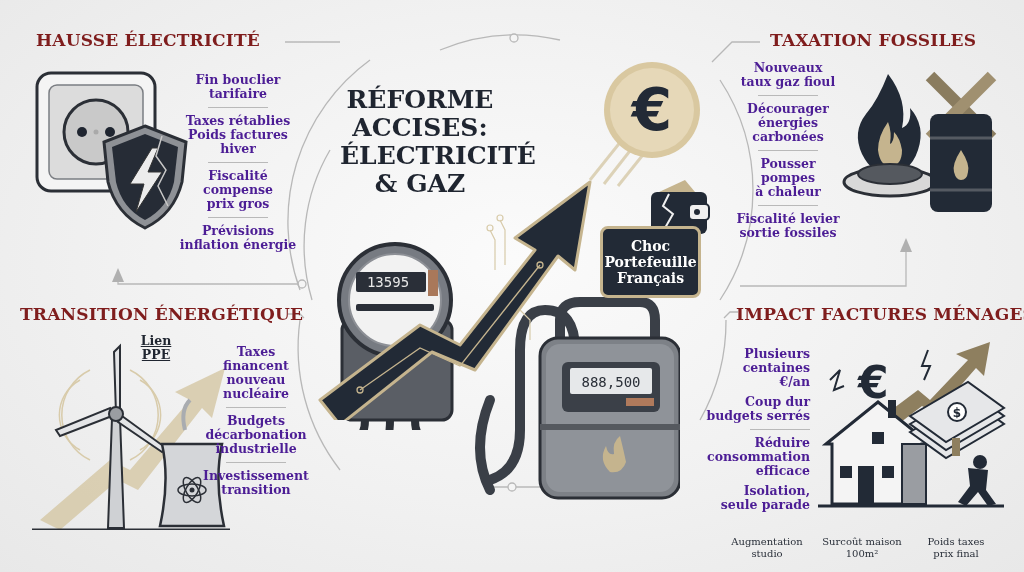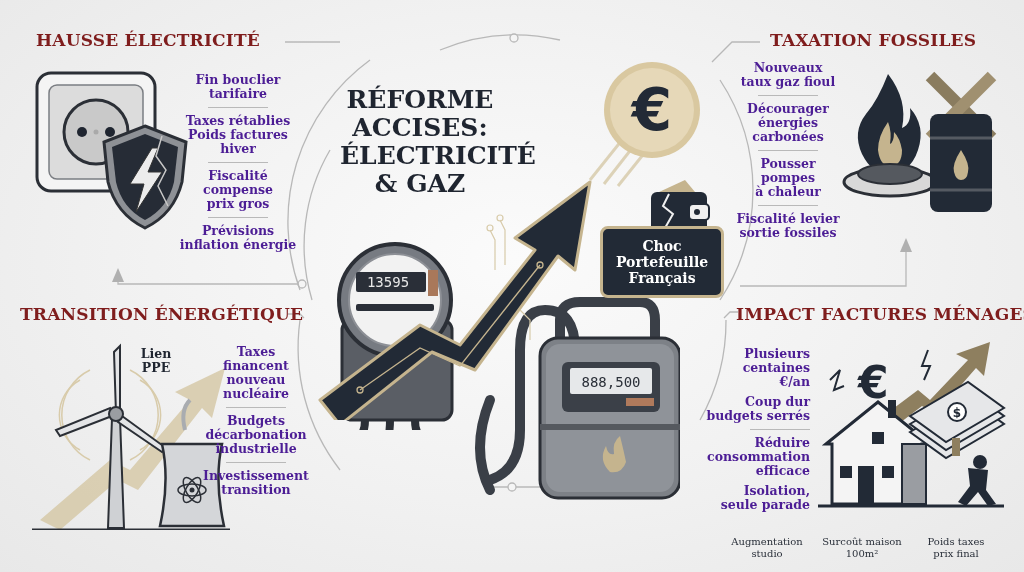--- a/index.html
+++ b/index.html
@@ -37,21 +37,21 @@
     font-family: "DejaVu Serif", serif; font-weight: bold;
     font-size: 25px; line-height: 28px; text-align: center;
     color: #1f2530; white-space: pre-line;
   }
   .caption {
     position: absolute; font-family: "DejaVu Serif", serif;
     font-size: 10px; line-height: 12px; text-align: center;
     color: #2a303a; white-space: pre-line;
   }
   .choc-box {
-    position: absolute; left: 600px; top: 226px; width: 124px; height: 72px;
+    position: absolute; left: 600px; top: 226px; width: 101px; height: 72px;
     background: #222a36; border: 3px solid #c5b48e; border-radius: 8px;
     color: #ffffff; font-family: "DejaVu Serif", serif; font-weight: bold;
     font-size: 14px; line-height: 16px; text-align: center;
     display: flex; align-items: center; justify-content: center;
     white-space: pre-line;
   }
   svg { position: absolute; }
 </style>
 </head>
 <body>
@@ -253,21 +253,21 @@
     <g fill="none" stroke="#2b2f36" stroke-width="1.5">
       <ellipse cx="162" cy="150" rx="14" ry="6"></ellipse>
       <ellipse cx="162" cy="150" rx="14" ry="6" transform="rotate(60 162 150)"></ellipse>
       <ellipse cx="162" cy="150" rx="14" ry="6" transform="rotate(-60 162 150)"></ellipse>
     </g>
     <circle cx="162" cy="150" r="2.5" fill="#2b2f36"></circle>
   </g>
   <line x1="2" y1="190" x2="200" y2="190" stroke="#2b2f36" stroke-width="3"></line>
 </svg>
 
-<div class="bullet" style="position:absolute;left:136px;top:344px;width:40px;text-align:center;font-weight:bold;font-size:12.5px;line-height:14px;white-space:pre-line;">Lien
+<div class="bullet" style="position:absolute;left:136px;top:331px;width:40px;text-align:center;font-weight:bold;font-size:12.5px;line-height:14px;white-space:pre-line;text-decoration:underline;">Lien
 PPE</div>
 
 <div class="bullet-col" style="left:196px;top:342px;width:120px;">
   <div class="bullet">Taxes
 financent
 nouveau
 nucléaire</div>
   <div class="sep"></div>
   <div class="bullet">Budgets
 décarbonation

